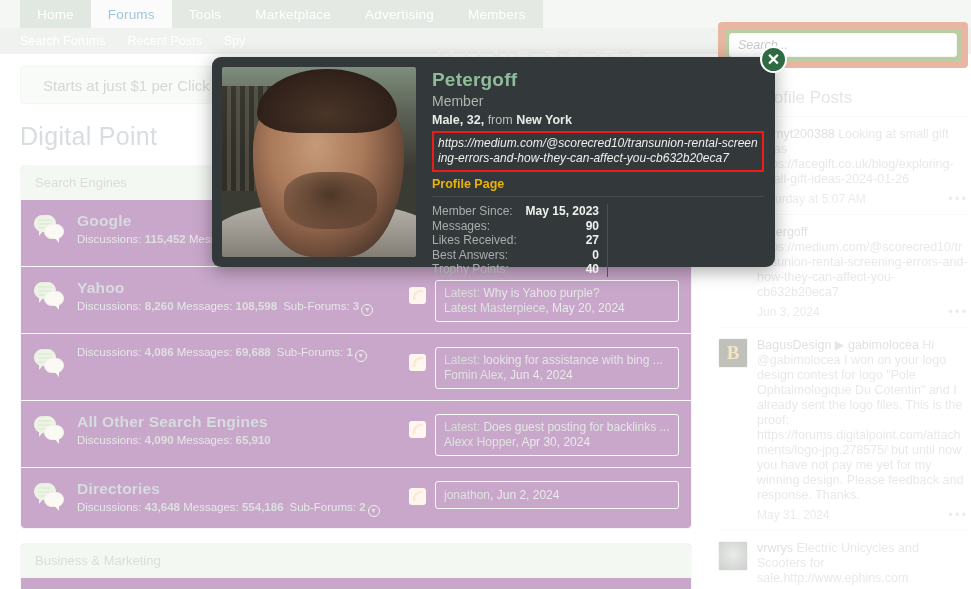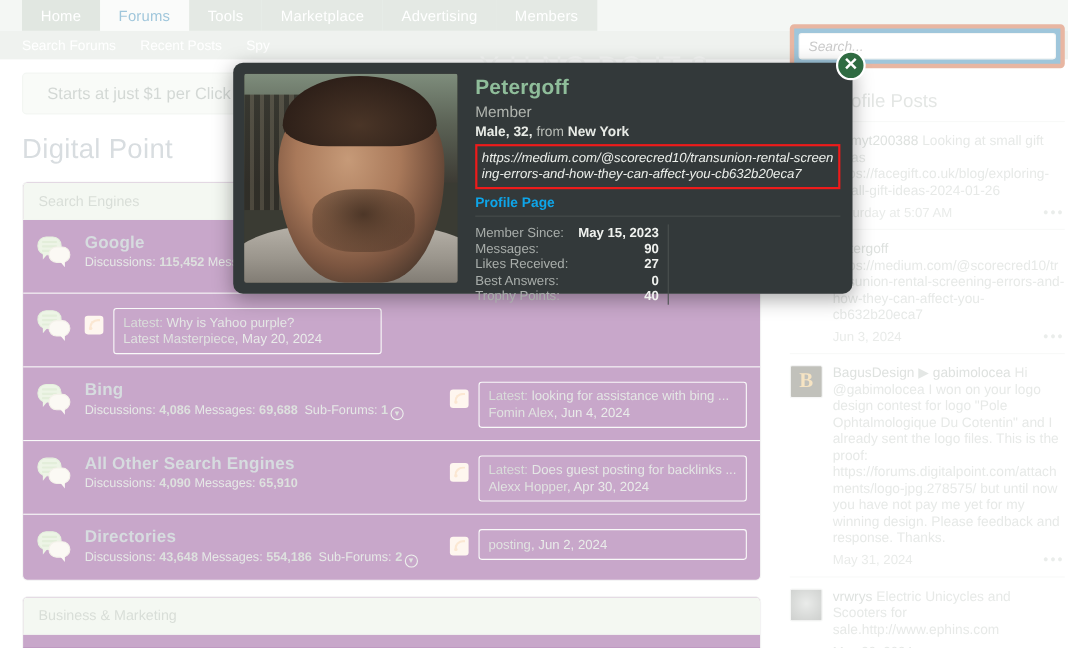--- a/index.html
+++ b/index.html
@@ -129,21 +129,21 @@
   .latest-line2 { font-size: 12px; color: #c6ccc7; margin-top: 1px; white-space: nowrap; overflow: hidden; }
   .latest-line2 b { color: #aeb5af; font-weight: normal; }
 
   .section-gap { height: 14px; }
 
   
   .sidebar {
     position: absolute; left: 718px; top: 22px; width: 250px;
   }
   .search-wrap {
-    border: 4px solid #c2410c; border-radius: 4px; background: #0369a1;
+    border: 7px solid #c2410c; border-radius: 4px; background: #4d7c0f;
     padding: 4px; width: 250px;
   }
   .search-input {
     width: 100%; border: 1px solid #e4e8e4; border-radius: 3px; height: 24px;
     font-size: 12.5px; color: #b9bfb9; padding: 0 8px; font-style: italic;
     font-family: "Liberation Sans", sans-serif; background: #fff;
   }
   .side-title {
     margin-top: 20px; font-size: 17px; color: #b6bdb8; font-weight: normal;
     padding-bottom: 8px; border-bottom: 1px solid #eceeec;
@@ -255,21 +255,21 @@
   .m-demo b { color: #e8ebe6; font-weight: bold; }
   .m-url-wrap {
     border: 2px solid #ee1b1b; margin-top: 4px; padding: 3px 4px 4px 4px;
     width: 332px;
   }
   .m-url {
     font-size: 12px; color: #edf0ec; font-style: italic; line-height: 15px;
     word-break: break-all; font-weight: 500;
   }
   .m-profile-link {
-    display: block; margin-top: 5px; font-size: 12.5px; color: #0ea5e9;
+    display: block; margin-top: 5px; font-size: 12.5px; color: #eab308;
     font-weight: bold; padding-bottom: 5px; border-bottom: 1px solid #474c4c;
     width: 332px;
   }
   .m-stats {
     display: flex; margin-top: 7px;
   }
   .m-stats-left { width: 176px; border-right: 1px solid #4b5150; padding-right: 8px; }
   .m-stat-row {
     display: flex; justify-content: space-between; font-size: 12px;
     line-height: 14.5px; color: #a9aeab;
@@ -353,38 +353,41 @@
             </div>
           </div>
           <div class="row">
             <div class="ficon">
               <div class="bubble-a"></div>
               <div class="bline" style="left:5px;top:4px;width:14px"></div>
               <div class="bline" style="left:5px;top:8px;width:14px"></div>
               <div class="bline" style="left:5px;top:12px;width:10px"></div>
               <div class="bubble-b"></div>
             </div>
+            <div class="row-mid">
+              <div class="row-title">Yahoo</div>
+              <div class="row-meta"><span>Discussions:</span> <b>8,260</b> <span>Messages:</span> <b>108,598</b><span class="sf">Sub-Forums:</span> <b>3</b><span class="chev">▾</span></div>
+            </div>
             <div class="row-latest">
               <div class="rss"></div>
               <div class="latest-box">
                 <div class="latest-line1"><b>Latest:</b> <span>Why is Yahoo purple?</span></div>
                 <div class="latest-line2"><b>Latest Masterpiece</b>, <span>May 20, 2024</span></div>
               </div>
             </div>
           </div>
           <div class="row">
             <div class="ficon">
               <div class="bubble-a"></div>
               <div class="bline" style="left:5px;top:4px;width:14px"></div>
               <div class="bline" style="left:5px;top:8px;width:14px"></div>
               <div class="bline" style="left:5px;top:12px;width:10px"></div>
               <div class="bubble-b"></div>
             </div>
             <div class="row-mid">
-              <div class="row-title">Bing</div>
               <div class="row-meta"><span>Discussions:</span> <b>4,086</b> <span>Messages:</span> <b>69,688</b><span class="sf">Sub-Forums:</span> <b>1</b><span class="chev">▾</span></div>
             </div>
             <div class="row-latest">
               <div class="rss"></div>
               <div class="latest-box">
                 <div class="latest-line1"><b>Latest:</b> <span>looking for assistance with bing ...</span></div>
                 <div class="latest-line2"><b>Fomin Alex</b>, <span>Jun 4, 2024</span></div>
               </div>
             </div>
           </div>
@@ -416,21 +419,21 @@
               <div class="bline" style="left:5px;top:12px;width:10px"></div>
               <div class="bubble-b"></div>
             </div>
             <div class="row-mid">
               <div class="row-title">Directories</div>
               <div class="row-meta"><span>Discussions:</span> <b>43,648</b> <span>Messages:</span> <b>554,186</b><span class="sf">Sub-Forums:</span> <b>2</b><span class="chev">▾</span></div>
             </div>
             <div class="row-latest">
               <div class="rss"></div>
               <div class="latest-box">
-                <div class="latest-line2"><b>posting</b>, <span>Jun 2, 2024</span></div>
+                <div class="latest-line2"><b>jonathon</b>, <span>Jun 2, 2024</span></div>
               </div>
             </div>
           </div>
         </div>
         <div class="section-gap"></div>
         <div class="board">
           <div class="board-head">Business &amp; Marketing</div>
           <div class="row"></div>
         </div>
       </div>

